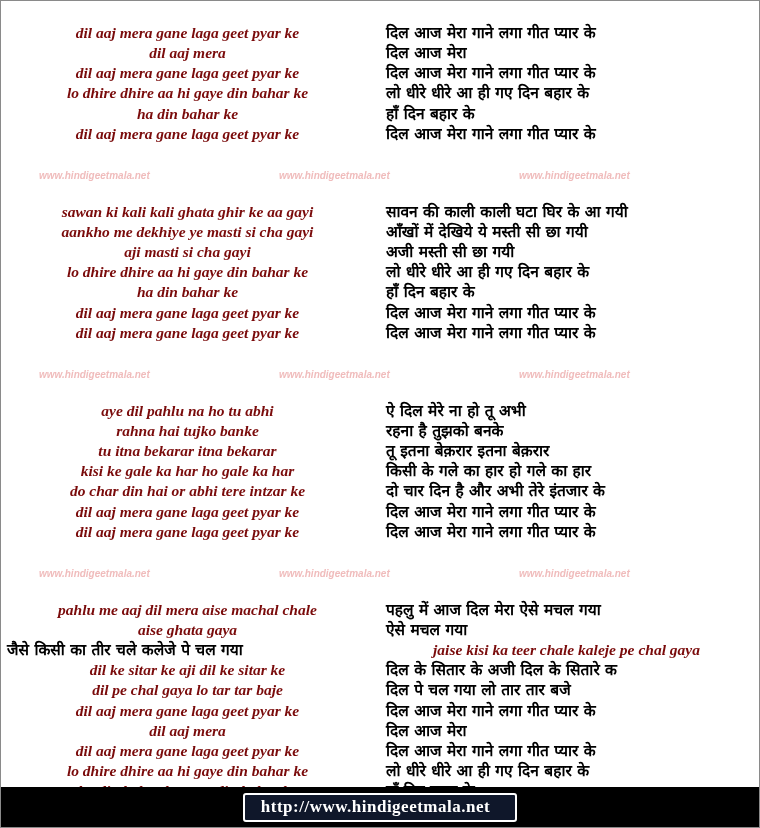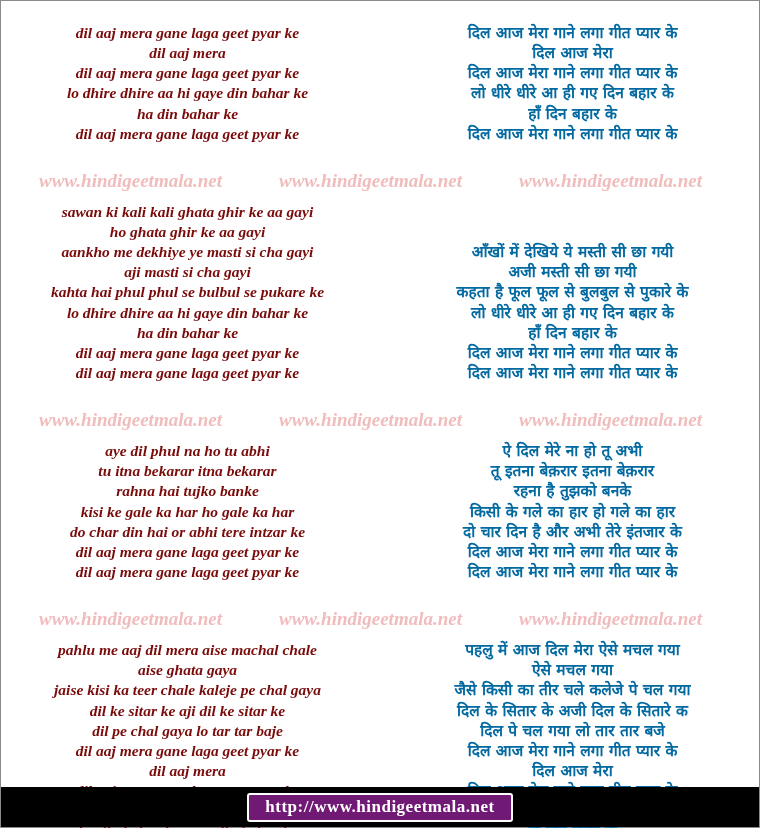--- a/index.html
+++ b/index.html
@@ -45,41 +45,41 @@
   .col-left {
     text-align: center;
     padding-right: 6px;
     font-style: italic;
     font-weight: bold;
     font-size: 15.5px;
     color: #7a0b0b;
     white-space: nowrap;
   }
   .col-right {
-    text-align: center;
+    text-align: left;
     padding-left: 6px;
     font-weight: bold;
     font-size: 15.5px;
-    color: #0369a1;
+    color: #000000;
     white-space: nowrap;
     font-family: "DejaVu Sans", sans-serif;
   }
   .watermark-band {
     position: relative;
     height: 22px;
     margin: 4px 0 10px 0;
     overflow: hidden;
   }
   .watermark-band .wm {
     position: absolute;
     top: 0;
-    font-family: Liberation Serif, serif;
+    font-family: Liberation Sans, sans-serif;
     font-weight: bold;
     font-style: italic;
-    font-size: 19px;
+    font-size: 10px;
     color: #f0bcbc;
     letter-spacing: 0px;
     white-space: nowrap;
   }
   .wm1 { left: 38px; }
   .wm2 { left: 278px; }
   .wm3 { left: 518px; }
   .footer {
     position: absolute;
     left: 0;
@@ -87,22 +87,22 @@
     bottom: 0;
     height: 40px;
     background: #000000;
     display: flex;
     align-items: center;
     justify-content: center;
   }
   .footer-inner {
     border: 2px solid #ffffff;
     border-radius: 3px;
-    padding: 2px 16px 3px 16px;
-    background: #701a75;
+    padding: 2px 25px 3px 16px;
+    background: #0f172a;
   }
   .footer-url {
     font-family: "Liberation Serif", serif;
     font-weight: bold;
     font-size: 17px;
     color: #ffffff;
     letter-spacing: 0.5px;
   }
 </style>
 </head>
@@ -140,35 +140,31 @@
 
     <div class="watermark-band">
       <span class="wm wm1">www.hindigeetmala.net</span>
       <span class="wm wm2">www.hindigeetmala.net</span>
       <span class="wm wm3">www.hindigeetmala.net</span>
     </div>
 
     <div class="stanza">
       <div class="line-row">
         <div class="col col-left">sawan ki kali kali ghata ghir ke aa gayi</div>
-      </div>
-      <div class="line-row">
-        <div class="col col-left">ho ghata ghir ke aa gayi</div>
+        <div class="col col-right">सावन की काली काली घटा घिर के आ गयी</div>
+      </div>
+      <div class="line-row">
       </div>
       <div class="line-row">
         <div class="col col-left">aankho me dekhiye ye masti si cha gayi</div>
         <div class="col col-right">आँखों में देखिये ये मस्ती सी छा गयी</div>
       </div>
       <div class="line-row">
         <div class="col col-left">aji masti si cha gayi</div>
         <div class="col col-right">अजी मस्ती सी छा गयी</div>
-      </div>
-      <div class="line-row">
-        <div class="col col-left">kahta hai phul phul se bulbul se pukare ke</div>
-        <div class="col col-right">कहता है फूल फूल से बुलबुल से पुकारे के</div>
       </div>
       <div class="line-row">
         <div class="col col-left">lo dhire dhire aa hi gaye din bahar ke</div>
         <div class="col col-right">लो धीरे धीरे आ ही गए दिन बहार के</div>
       </div>
       <div class="line-row">
         <div class="col col-left">ha din bahar ke</div>
         <div class="col col-right">हाँ दिन बहार के</div>
       </div>
       <div class="line-row">
@@ -182,30 +178,30 @@
     </div>
 
     <div class="watermark-band">
       <span class="wm wm1">www.hindigeetmala.net</span>
       <span class="wm wm2">www.hindigeetmala.net</span>
       <span class="wm wm3">www.hindigeetmala.net</span>
     </div>
 
     <div class="stanza">
       <div class="line-row">
-        <div class="col col-left">aye dil phul na ho tu abhi</div>
+        <div class="col col-left">aye dil pahlu na ho tu abhi</div>
         <div class="col col-right">ऐ दिल मेरे ना हो तू अभी</div>
+      </div>
+      <div class="line-row">
+        <div class="col col-left">rahna hai tujko banke</div>
+        <div class="col col-right">रहना है तुझको बनके</div>
       </div>
       <div class="line-row">
         <div class="col col-left">tu itna bekarar itna bekarar</div>
         <div class="col col-right">तू इतना बेक़रार इतना बेक़रार</div>
-      </div>
-      <div class="line-row">
-        <div class="col col-left">rahna hai tujko banke</div>
-        <div class="col col-right">रहना है तुझको बनके</div>
       </div>
       <div class="line-row">
         <div class="col col-left">kisi ke gale ka har ho gale ka har</div>
         <div class="col col-right">किसी के गले का हार हो गले का हार</div>
       </div>
       <div class="line-row">
         <div class="col col-left">do char din hai or abhi tere intzar ke</div>
         <div class="col col-right">दो चार दिन है और अभी तेरे इंतजार के</div>
       </div>
       <div class="line-row">
@@ -227,22 +223,22 @@
     <div class="stanza">
       <div class="line-row">
         <div class="col col-left">pahlu me aaj dil mera aise machal chale</div>
         <div class="col col-right">पहलु में आज दिल मेरा ऐसे मचल गया</div>
       </div>
       <div class="line-row">
         <div class="col col-left">aise ghata gaya</div>
         <div class="col col-right">ऐसे मचल गया</div>
       </div>
       <div class="line-row">
+        <div class="col col-right">जैसे किसी का तीर चले कलेजे पे चल गया</div>
         <div class="col col-left">jaise kisi ka teer chale kaleje pe chal gaya</div>
-        <div class="col col-right">जैसे किसी का तीर चले कलेजे पे चल गया</div>
       </div>
       <div class="line-row">
         <div class="col col-left">dil ke sitar ke aji dil ke sitar ke</div>
         <div class="col col-right">दिल के सितार के अजी दिल के सितारे क</div>
       </div>
       <div class="line-row">
         <div class="col col-left">dil pe chal gaya lo tar tar baje</div>
         <div class="col col-right">दिल पे चल गया लो तार तार बजे</div>
       </div>
       <div class="line-row">

